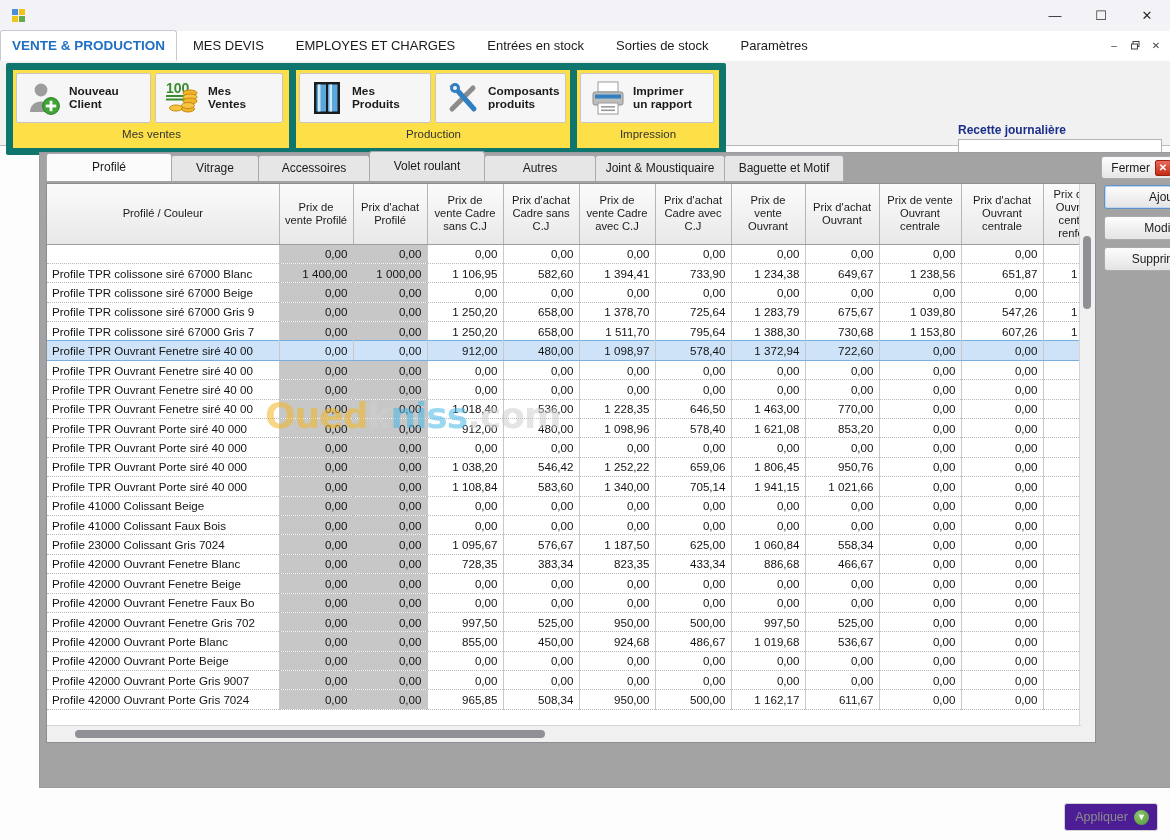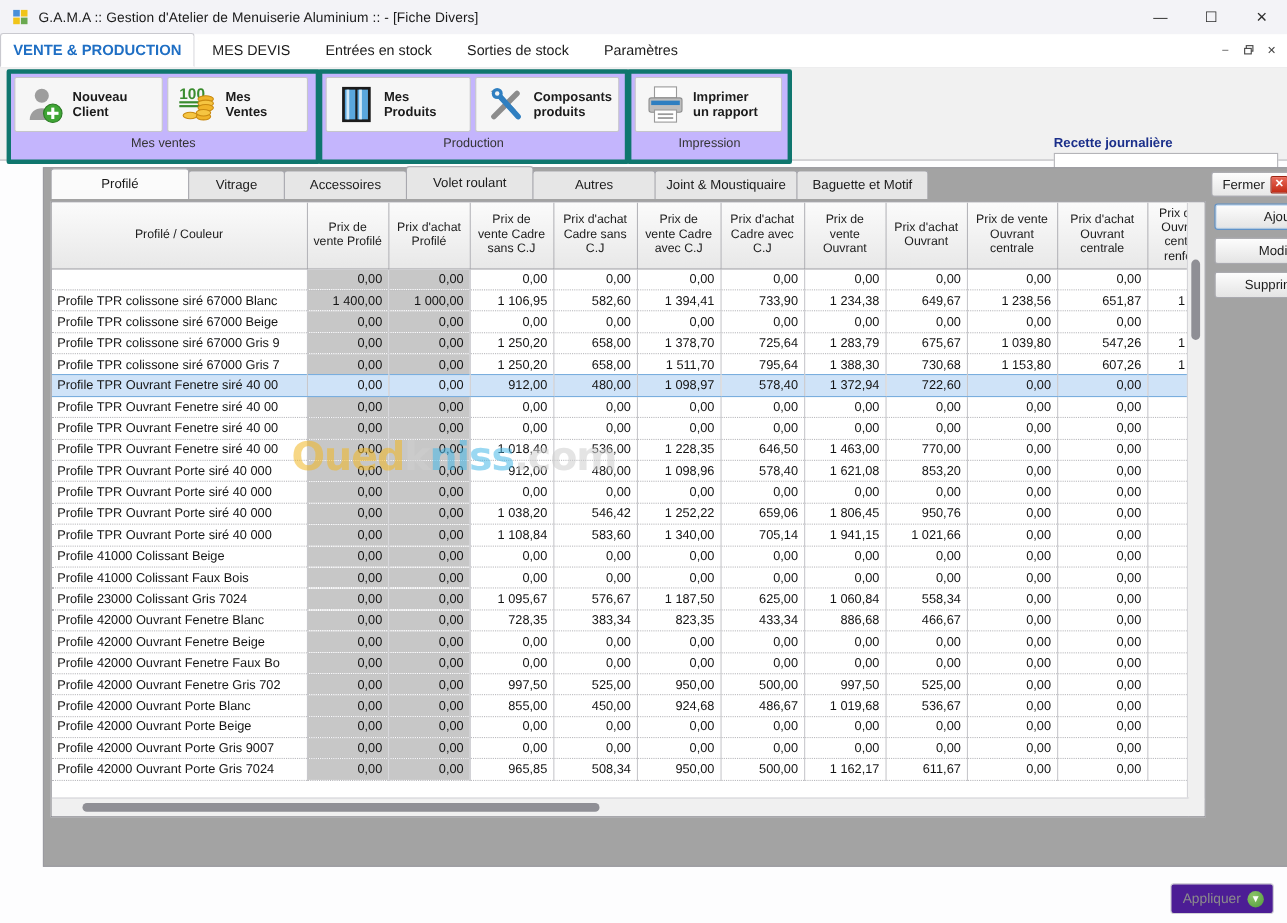--- a/index.html
+++ b/index.html
@@ -49,21 +49,21 @@
   .mdi-btn{width:18px;height:17px;display:flex;align-items:center;justify-content:center;
      font-size:10px;color:#444;border:1px solid transparent;}
 
   
   .ribbon{
     position:absolute;left:0;top:61px;width:1170px;height:84px;
     background:#f1f1f1;border-bottom:1px solid #b9b9bd;
   }
   .rgroup{
     position:absolute;top:2px;height:78px;
-    border:4px solid #0f766e;background:#c4b5fd;border-radius:2px;
+    border:7px solid #0f766e;background:#fde047;border-radius:2px;
   }
   .rgroup .gbody{display:flex;height:56px;padding:3px;box-sizing:border-box;gap:4px;}
   .rgroup .glabel{
     text-align:center;font-size:11.5px;color:#333;height:18px;line-height:16px;
   }
   .rbtn{
     display:flex;align-items:center;gap:6px;
     border:1px solid #c6c6ca;background:#f6f6f6;border-radius:2px;
     padding:0 8px;height:50px;box-sizing:border-box;
   }
@@ -169,32 +169,32 @@
 
 <div id="app">
 
   <div class="titlebar">
     <span class="title-icon">
       <i class="ti-a"></i>
         <i class="ti-b"></i>
         <i class="ti-c"></i>
         <i class="ti-d"></i>
     </span>
-    <span class="title-text">G.A.M.A :: Gestion d'Atelier de Menuiserie Aluminium ::  - [Fiche Divers]</span>
     <span class="win-btns">
       <span class="win-btn">—</span>
       <span class="win-btn">☐</span>
       <span class="win-btn close">✕</span>
     </span>
   </div>
 
   <div class="menubar">
     <div class="menu-items">
       <div class="menu-item active">VENTE &amp; PRODUCTION</div>
       <div class="menu-item">MES DEVIS</div>
+      <div class="menu-item">EMPLOYES ET CHARGES</div>
       <div class="menu-item">Entrées en stock</div>
       <div class="menu-item">Sorties de stock</div>
       <div class="menu-item">Paramètres</div>
     </div>
     <div class="mdi-btns">
       <span class="mdi-btn">–</span>
       <span class="mdi-btn">
         <svg width="9" height="9" viewBox="0 0 9 9">
             <rect x="2" y="0.5" width="6" height="5" fill="none" stroke="#444"></rect>
             <rect x="0.5" y="3" width="6" height="5" fill="#fff" stroke="#444"></rect>

